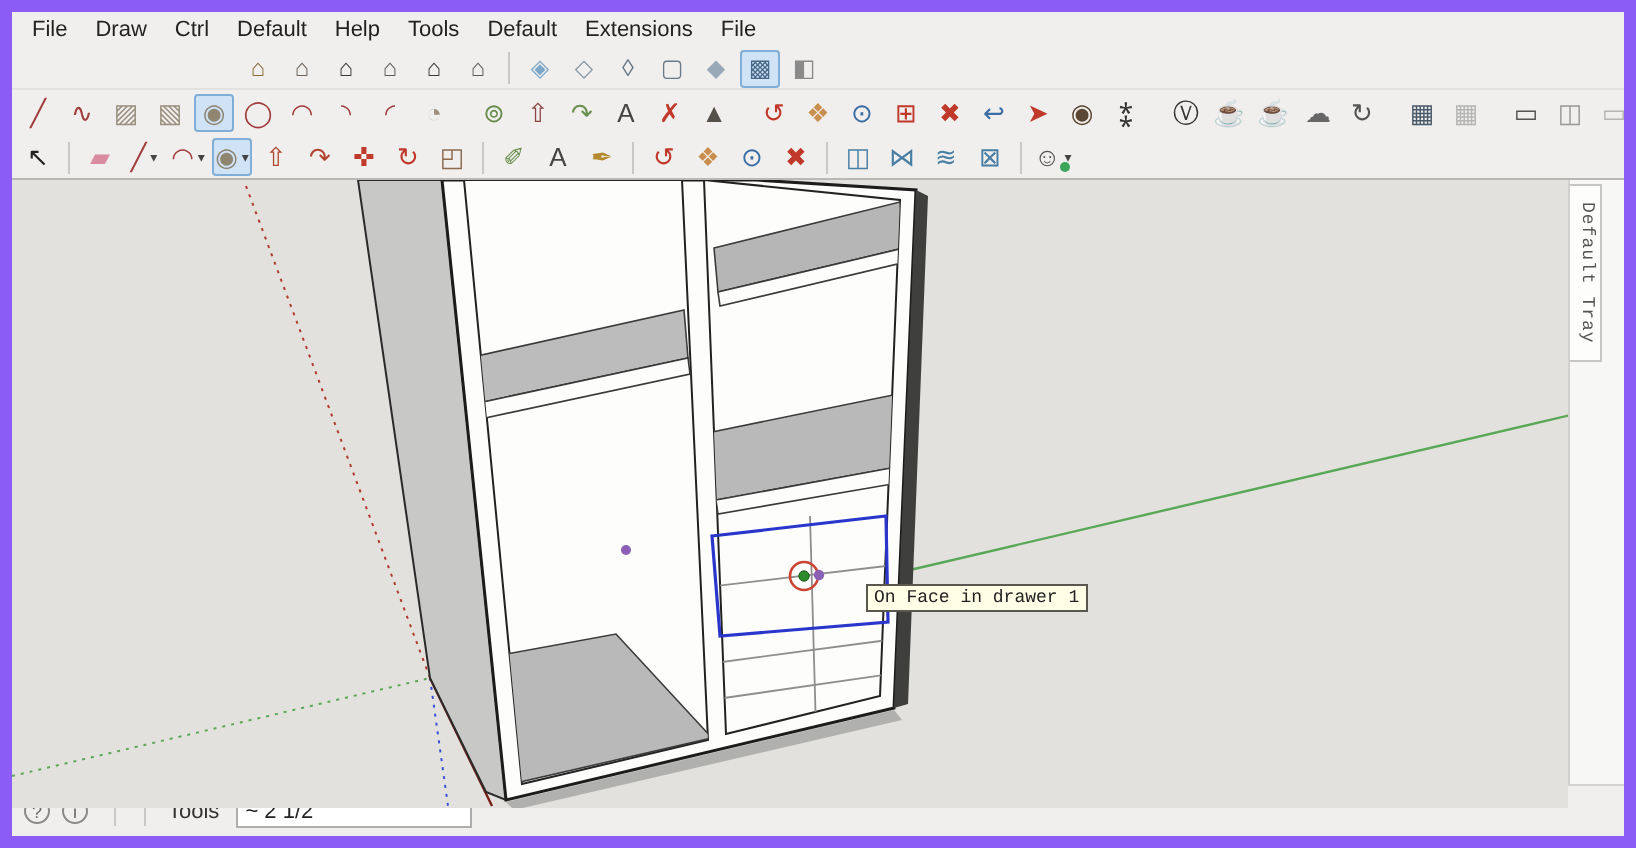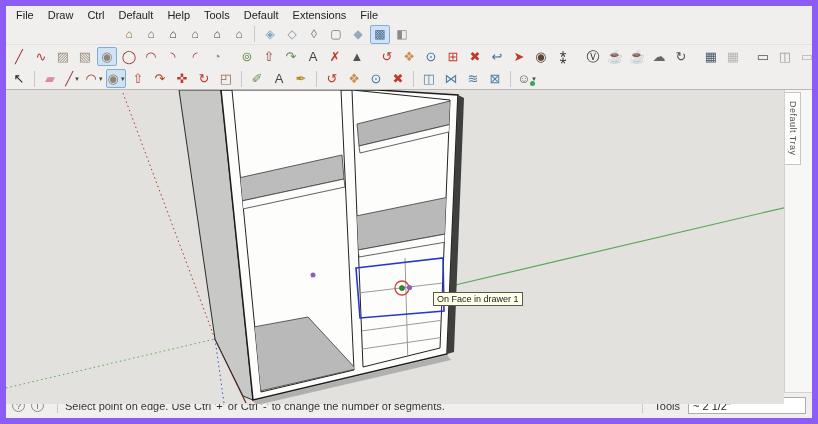--- a/index.html
+++ b/index.html
@@ -14,21 +14,21 @@
   .tb3 { height:24px; border-top:1px solid #e3e2e0; }
   .tb4 { height:22px; border-bottom:1px solid #b9b8b6; }
   .tbtn { display:inline-flex; align-items:center; justify-content:center; height:19px; min-width:20px; margin:0 1px; border:1px solid transparent; border-radius:2px; cursor:default; position:relative; }
   .tbtn.sel { background:#cfe2f6; border-color:#7fafd9; }
   .glyph { font-size:13px; line-height:1; }
   .tb2 .glyph { font-size:12px; }
   .dd { font-size:7px; color:#444; margin-left:2px; }
   .tbdiv { width:1px; height:16px; background:#c9c8c6; margin:0 4px; }
   .badge { position:absolute; right:1px; bottom:1px; width:5px; height:5px; border-radius:50%; }
   
-  .main { flex:1 1 auto; display:flex; min-height:0; }
+  .main { flex:1 1 auto; display:flex; min-height:0;font-family:Liberation Mono, monospace; }
   .canvas { position:relative; width:790px; height:314px; background:#e3e1dd; overflow:hidden; }
   .canvas svg { display:block; }
   .tooltip { position:absolute; left:427px; top:202px; background:#fffee6; border:1px solid #58584f; font-size:9px; color:#222; padding:1px 3px; white-space:nowrap; z-index:5; }
   .tray { width:28px; background:#f7f7f6; border-left:1px solid #d2d1cf; display:flex; flex-direction:column; align-items:flex-start; }
   .tray-tab { margin-top:2px; width:16px; background:#fdfdfc; border:1px solid #c7c6c4; border-left:none; padding:8px 2px; font-size:9px; color:#555; writing-mode:vertical-rl; letter-spacing:0.5px; cursor:default; }
   
   .statusbar { height:26px; flex:0 0 auto; background:#f0efed; border-top:1px solid #d4d3d1; display:flex; align-items:center; font-size:11px; color:#333; padding:0 6px; }
   .sicon { width:13px; height:13px; border:1px solid #8a8a8a; border-radius:50%; color:#666; font-size:9px; display:inline-flex; align-items:center; justify-content:center; margin-right:6px; cursor:default; }
   .sep { width:1px; height:14px; background:#c9c8c6; margin:0 7px; }
   .status-msg { flex:1 1 auto; white-space:nowrap; overflow:hidden; }
@@ -353,19 +353,18 @@
 
     <div class="tray">
       <div class="tray-tab">Default Tray</div>
     </div>
   </div>
 
   <div class="statusbar">
     <span class="sicon">?</span>
     <span class="sicon">i</span>
     <span class="sep"></span>
-    <span class="status-msg">Select point on edge. Use Ctrl '+' or Ctrl '-' to change the number of segments.</span>
     <span class="sep"></span>
     <span class="meas-label">Tools</span>
     <input class="meas-input" value="~ 2 1/2&quot;" style="">
   </div>
 
 </div>
 
 </body></html>

